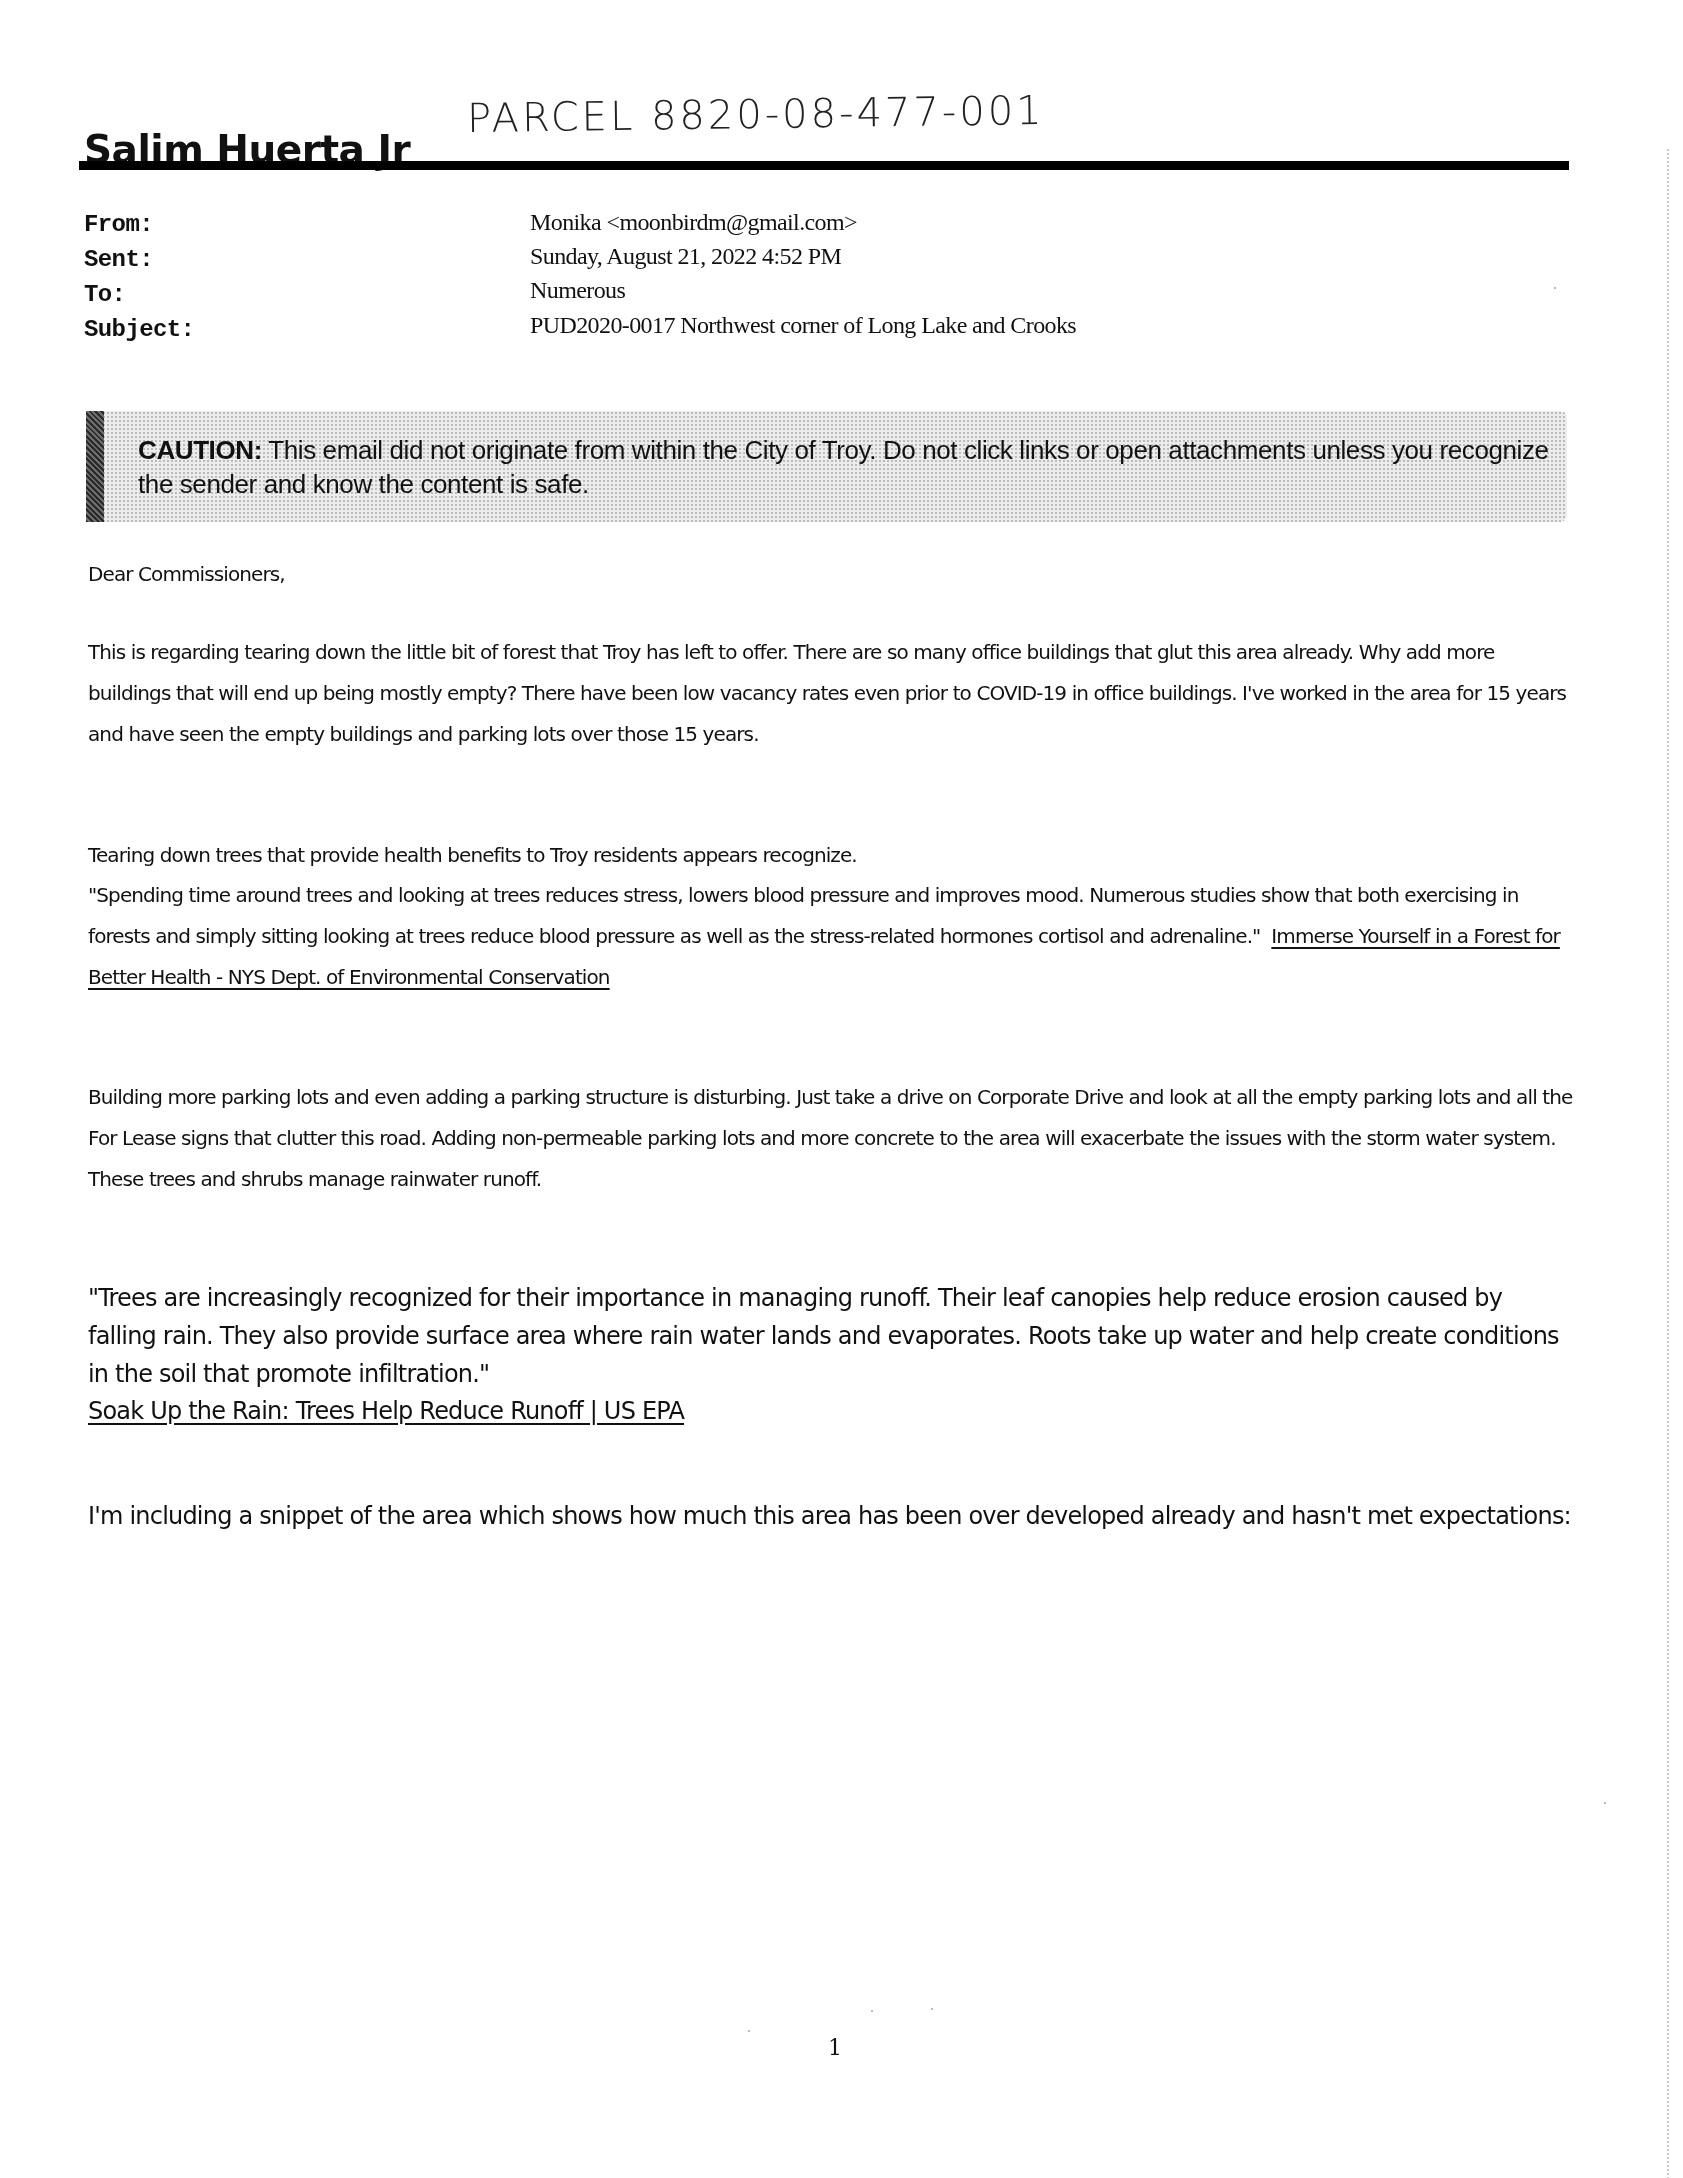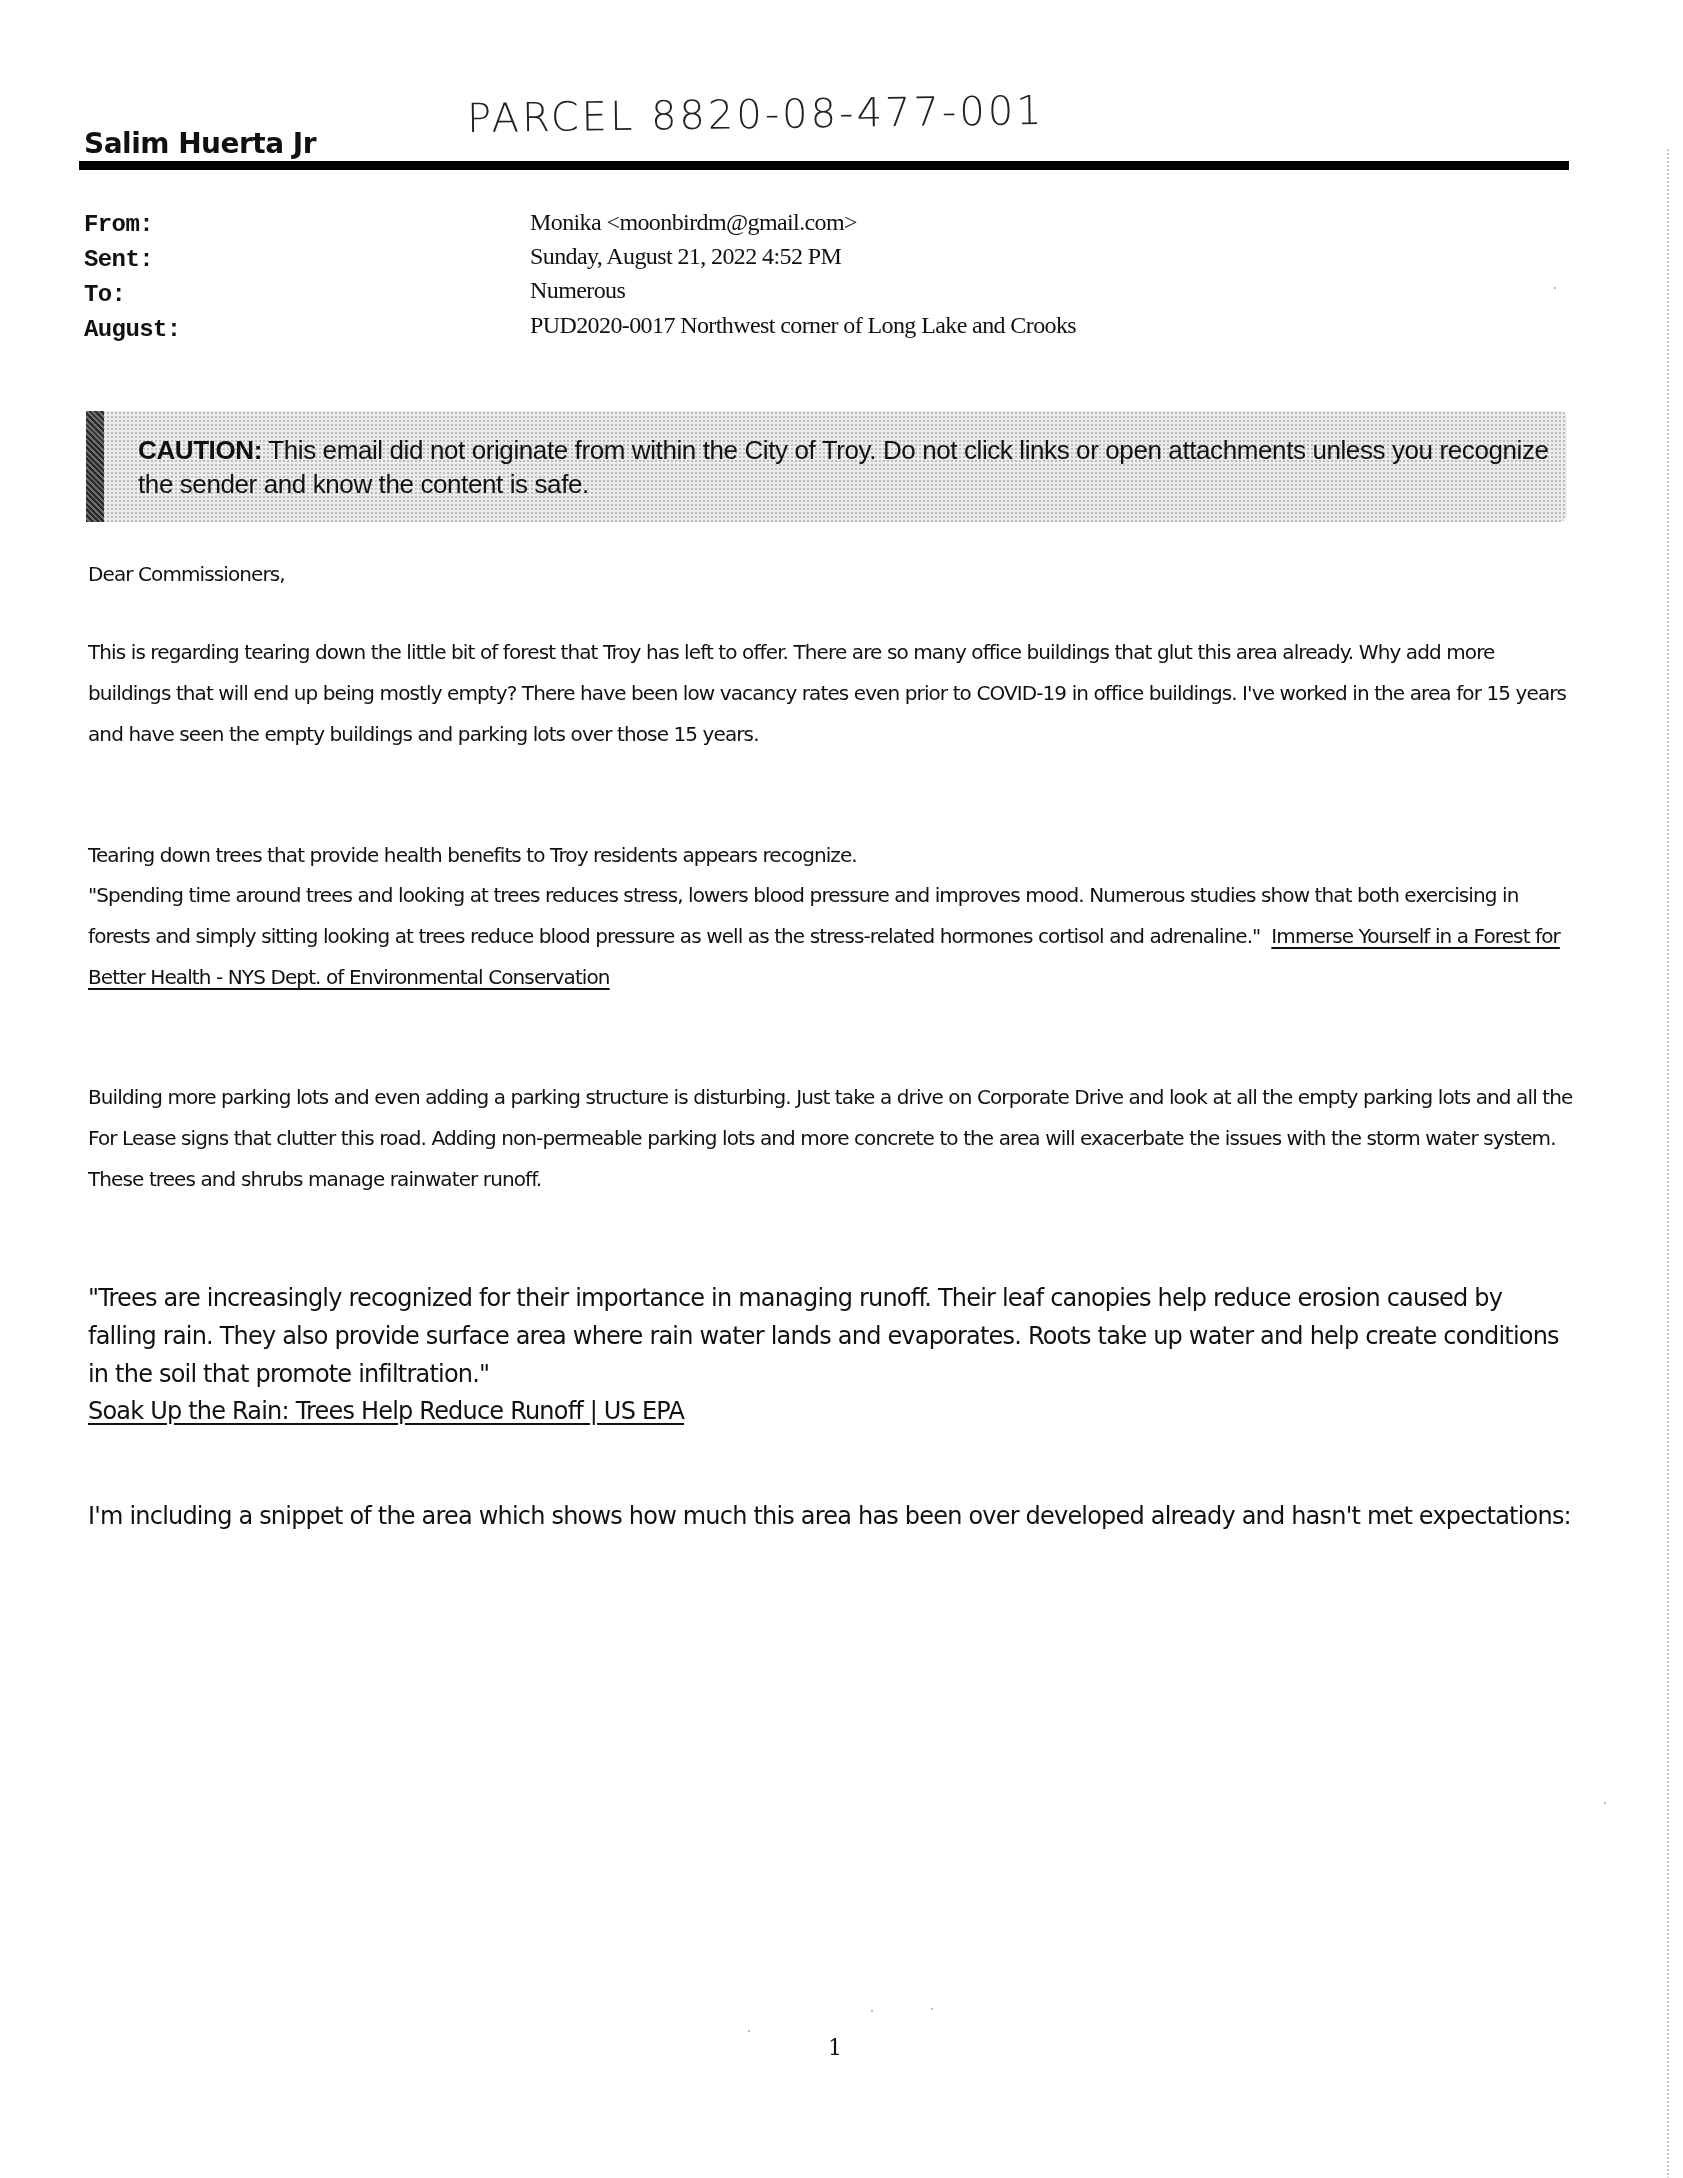--- a/index.html
+++ b/index.html
@@ -1,20 +1,20 @@
 <!DOCTYPE html>
 <html><head>
 <meta charset="utf-8">
 <style>
   html, body { margin: 0; padding: 0; background: #ffffff; }
   body { width: 1683px; height: 2178px; position: relative; overflow: hidden; color: #111; }
   .abs { position: absolute; }
 
   #handwriting { left: 467px; top: 91px; font-family: "DejaVu Sans", sans-serif; font-size: 40px; letter-spacing: 3px; font-weight: 300; color: #222; transform: rotate(-0.8deg); white-space: nowrap; }
-  #sender-name { left: 84px; top: 127px; font-family: "DejaVu Sans", sans-serif; font-weight: bold; font-size: 28px; letter-spacing: -0.5px; }
+  #sender-name { left: 84px; top: 127px; font-family: "DejaVu Sans", sans-serif; font-weight: bold; font-size: 39px; letter-spacing: -0.5px; }
   #header-rule { left: 79px; top: 161px; width: 1490px; height: 9px; background: #000; }
 
   .hdr-label { left: 84px; font-family: Liberation Mono, monospace; font-weight: bold; font-size: 24px; letter-spacing: -0.6px; }
   .hdr-value { left: 530px; font-family: Liberation Serif, serif; font-size: 24px; letter-spacing: -0.6px; white-space: nowrap; }
 
   #caution { left: 86px; top: 411px; width: 1481px; height: 111px;
      background-color: #ececec;
      background-image: radial-gradient(#b9b9b9 0.7px, transparent 0.9px);
      background-size: 4px 4px; border-radius: 7px; }
   #caution-bar { left: 0; top: 0; width: 18px; height: 111px; background: #4a4a4a;
@@ -39,21 +39,21 @@
 
 <div id="sender-name" class="abs">Salim Huerta Jr</div>
 <div id="header-rule" class="abs"></div>
 
 <div class="abs hdr-label" style="top:211px">From:</div>
 <div class="abs hdr-value" style="top:209px">Monika &lt;moonbirdm@gmail.com&gt;</div>
 <div class="abs hdr-label" style="top:246px">Sent:</div>
 <div class="abs hdr-value" style="top:243px">Sunday, August 21, 2022 4:52 PM</div>
 <div class="abs hdr-label" style="top:281px">To:</div>
 <div class="abs hdr-value" style="top:277px">Numerous</div>
-<div class="abs hdr-label" style="top:316px">August:</div>
+<div class="abs hdr-label" style="top:316px">Subject:</div>
 <div class="abs hdr-value" style="top:312px">PUD2020-0017 Northwest corner of Long Lake and Crooks</div>
 
 <div id="caution" class="abs">
   <div id="caution-bar" class="abs"></div>
   <div id="caution-text" class="abs"><b>CAUTION:</b><span> This email did not originate from within the City of Troy. Do not click links or open attachments unless you recognize the sender and know the content is safe.</span></div>
 </div>
 
 <div class="abs body-text" style="top:554px">Dear Commissioners,</div>
 
 <div class="abs body-text" style="top:632px">This is regarding tearing down the little bit of forest that Troy has left to offer. There are so many office buildings that glut this area already. Why add more buildings that will end up being mostly empty? There have been low vacancy rates even prior to COVID-19 in office buildings. I've worked in the area for 15 years and have seen the empty buildings and parking lots over those 15 years.</div>

